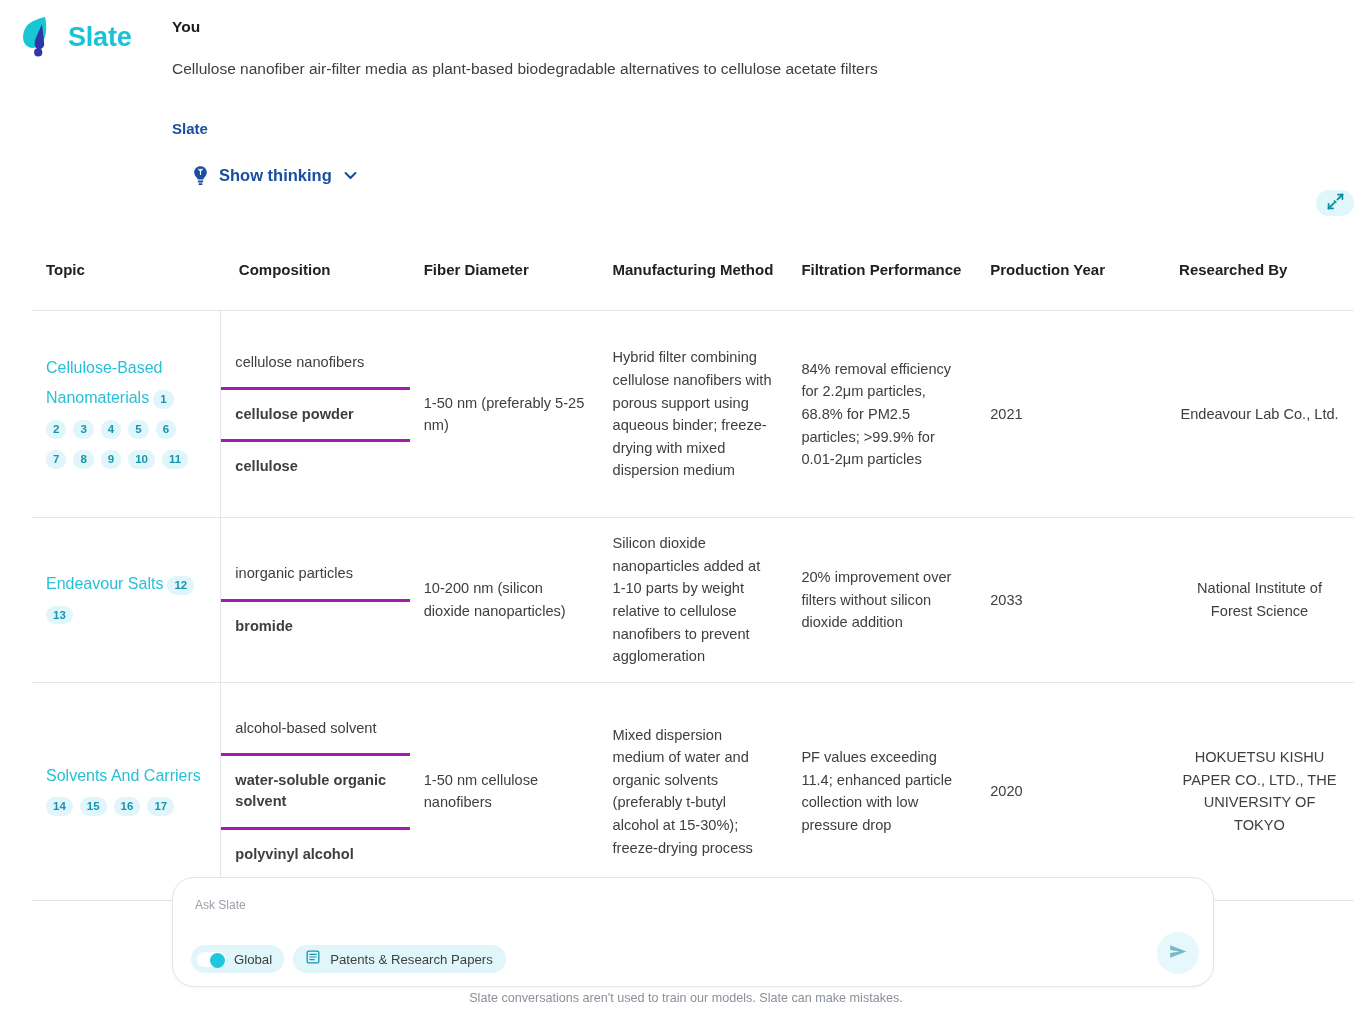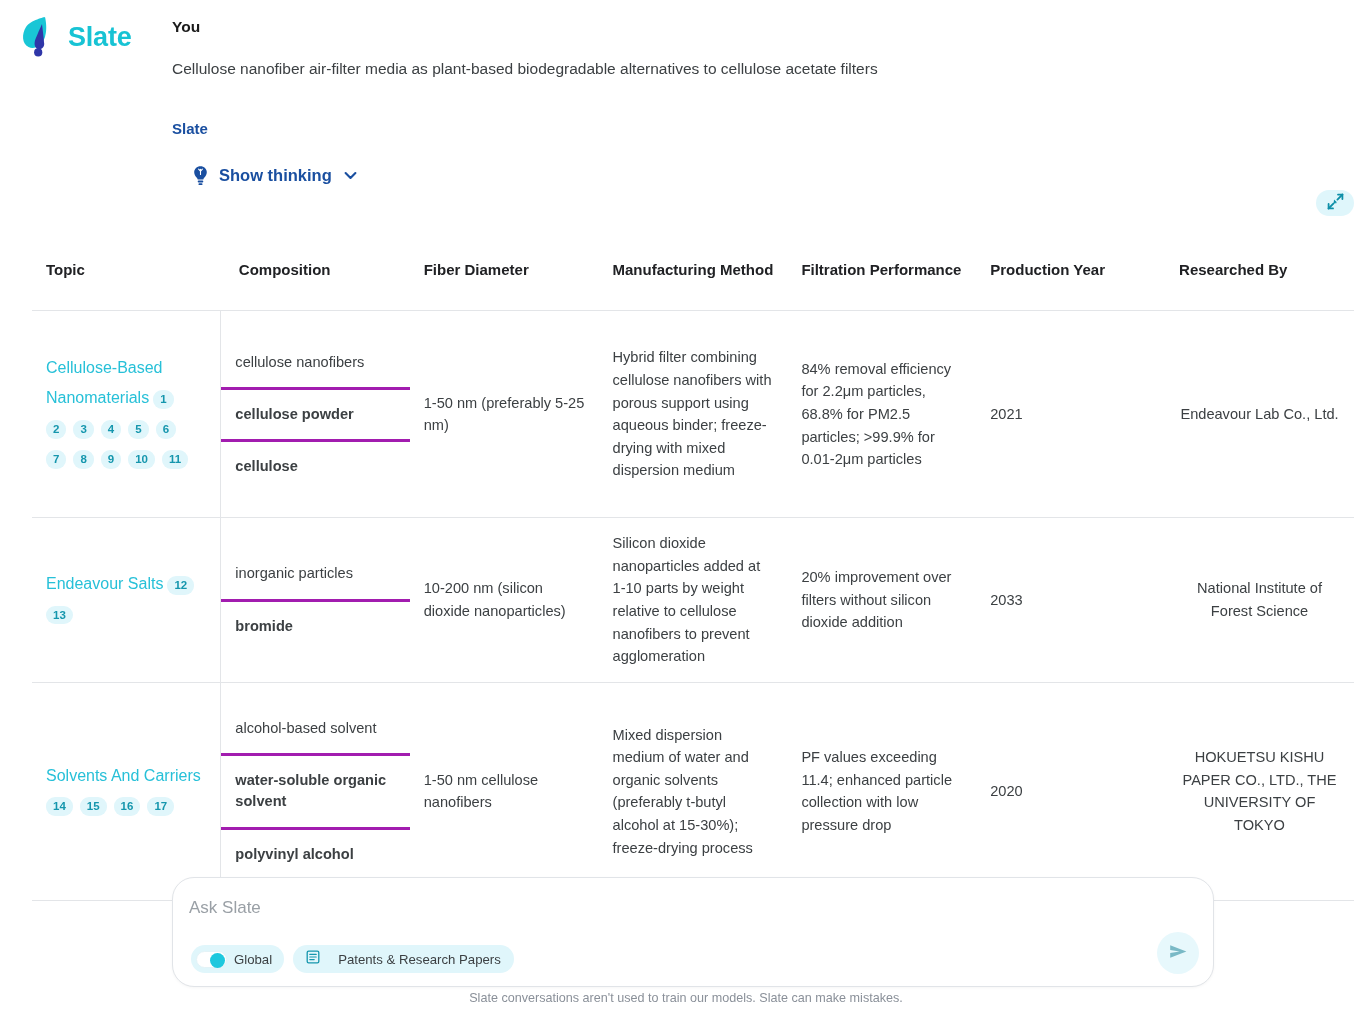--- a/index.html
+++ b/index.html
@@ -100,40 +100,40 @@
   .sub + .sub { border-top: 3px solid #a21caf; font-weight: bold; }
 
   
   .composer {
     position: absolute; left: 172px; top: 877px;
     width: 1042px; height: 110px;
     border: 1px solid #e1e4e8; border-radius: 22px;
     background: #fff; box-shadow: 0 1px 3px rgba(0,0,0,0.04);
   }
   .composer-placeholder {
-    position: absolute; left: 16px; top: 20px;
-    font-size: 17px; color: #9aa0a6;
+    position: absolute; left: 22px; top: 20px;
+    font-size: 12px; color: #9aa0a6;
   }
   .chips { position: absolute; left: 18px; bottom: 13px; display: flex; gap: 9px; }
   .chip-toggle {
     display: flex; align-items: center; gap: 7px;
     background: #e0f6fb; border-radius: 14px; padding: 4px 12px 4px 5px;
     cursor: pointer;
   }
   .switch {
     width: 31px; height: 17px; border-radius: 9px; background: #ffffff;
     border: 1px solid #e3f3f7; position: relative; flex: none;
   }
   .switch .knob {
     position: absolute; right: 1px; top: 1px;
     width: 15px; height: 15px; border-radius: 50%; background: #1ec8de;
   }
   .chip-label { font-size: 13.2px; color: #3c4043; }
   .chip {
-    display: flex; align-items: center; gap: 18px;
+    display: flex; align-items: center; gap: 10px;
     background: #e0f6fb; border-radius: 14px; padding: 5px 13px;
     cursor: pointer;
   }
   .chip .chip-label { color: #3c4043; }
   .send-btn {
     position: absolute; right: 14px; bottom: 12px;
     width: 42px; height: 42px; border-radius: 50%;
     background: #e7f8fc; border: none; cursor: pointer;
     display: flex; align-items: center; justify-content: center;
   }

